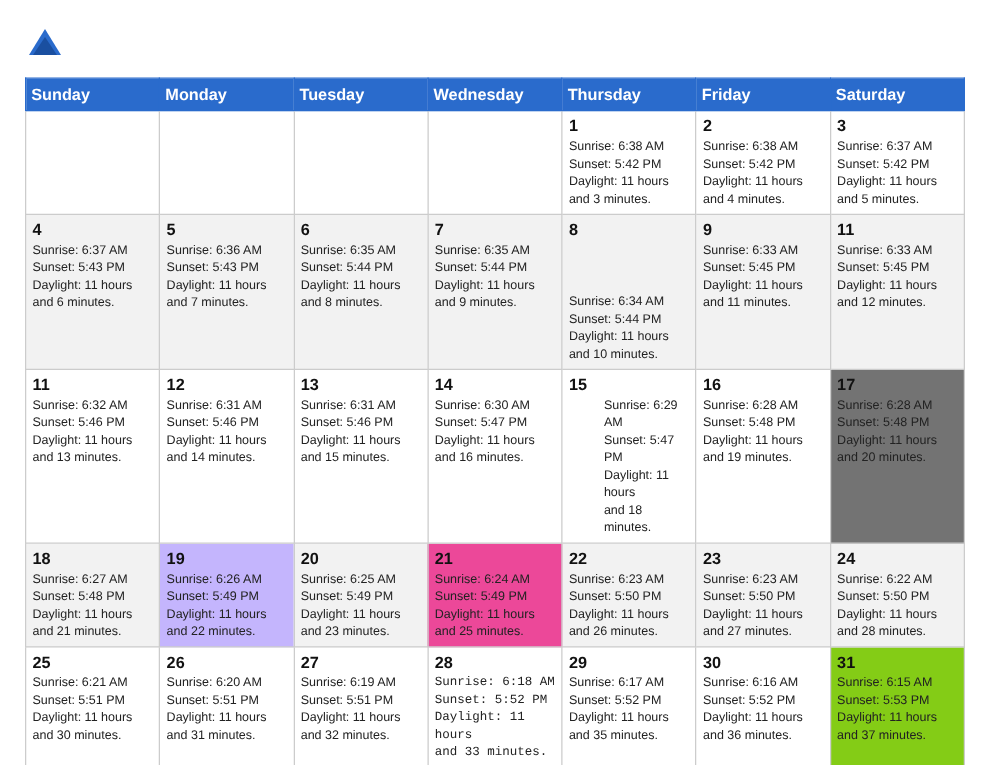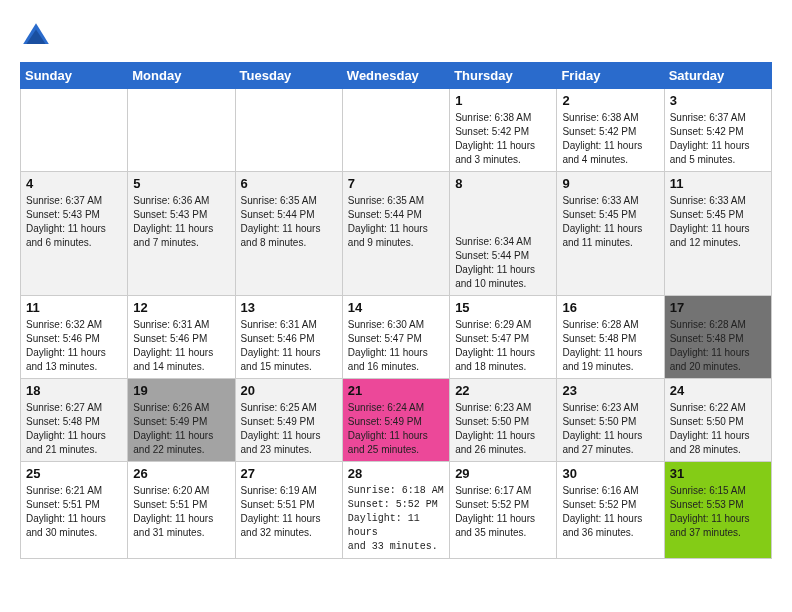--- a/index.html
+++ b/index.html
@@ -229,21 +229,21 @@
         </td>
         <td style="background: rgb(255, 255, 255);">
           <div class="day-number">14</div>
           <div class="day-info" style="white-space: pre-line;">Sunrise: 6:30 AM
 Sunset: 5:47 PM
 Daylight: 11 hours
 and 16 minutes.</div>
         </td>
         <td style="background: rgb(255, 255, 255);">
           <div class="day-number">15</div>
-          <div class="day-info" style="white-space: pre-line;">Sunrise: 6:29 AM
+          <div class="day-info" style="white-space: pre-line; margin-left: 28px;">Sunrise: 6:29 AM
 Sunset: 5:47 PM
 Daylight: 11 hours
 and 18 minutes.</div>
         </td>
         <td style="background: rgb(255, 255, 255);">
           <div class="day-number">16</div>
           <div class="day-info" style="white-space: pre-line;">Sunrise: 6:28 AM
 Sunset: 5:48 PM
 Daylight: 11 hours
 and 19 minutes.</div>
@@ -257,21 +257,21 @@
         </td>
       </tr>
       <tr>
         <td style="background: rgb(242, 242, 242);">
           <div class="day-number">18</div>
           <div class="day-info" style="white-space: pre-line;">Sunrise: 6:27 AM
 Sunset: 5:48 PM
 Daylight: 11 hours
 and 21 minutes.</div>
         </td>
-        <td style="background: #a3a3a3;">
+        <td style="background: #c4b5fd;">
           <div class="day-number">19</div>
           <div class="day-info" style="white-space: pre-line;">Sunrise: 6:26 AM
 Sunset: 5:49 PM
 Daylight: 11 hours
 and 22 minutes.</div>
         </td>
         <td style="background: rgb(242, 242, 242);">
           <div class="day-number">20</div>
           <div class="day-info" style="white-space: pre-line;">Sunrise: 6:25 AM
 Sunset: 5:49 PM

